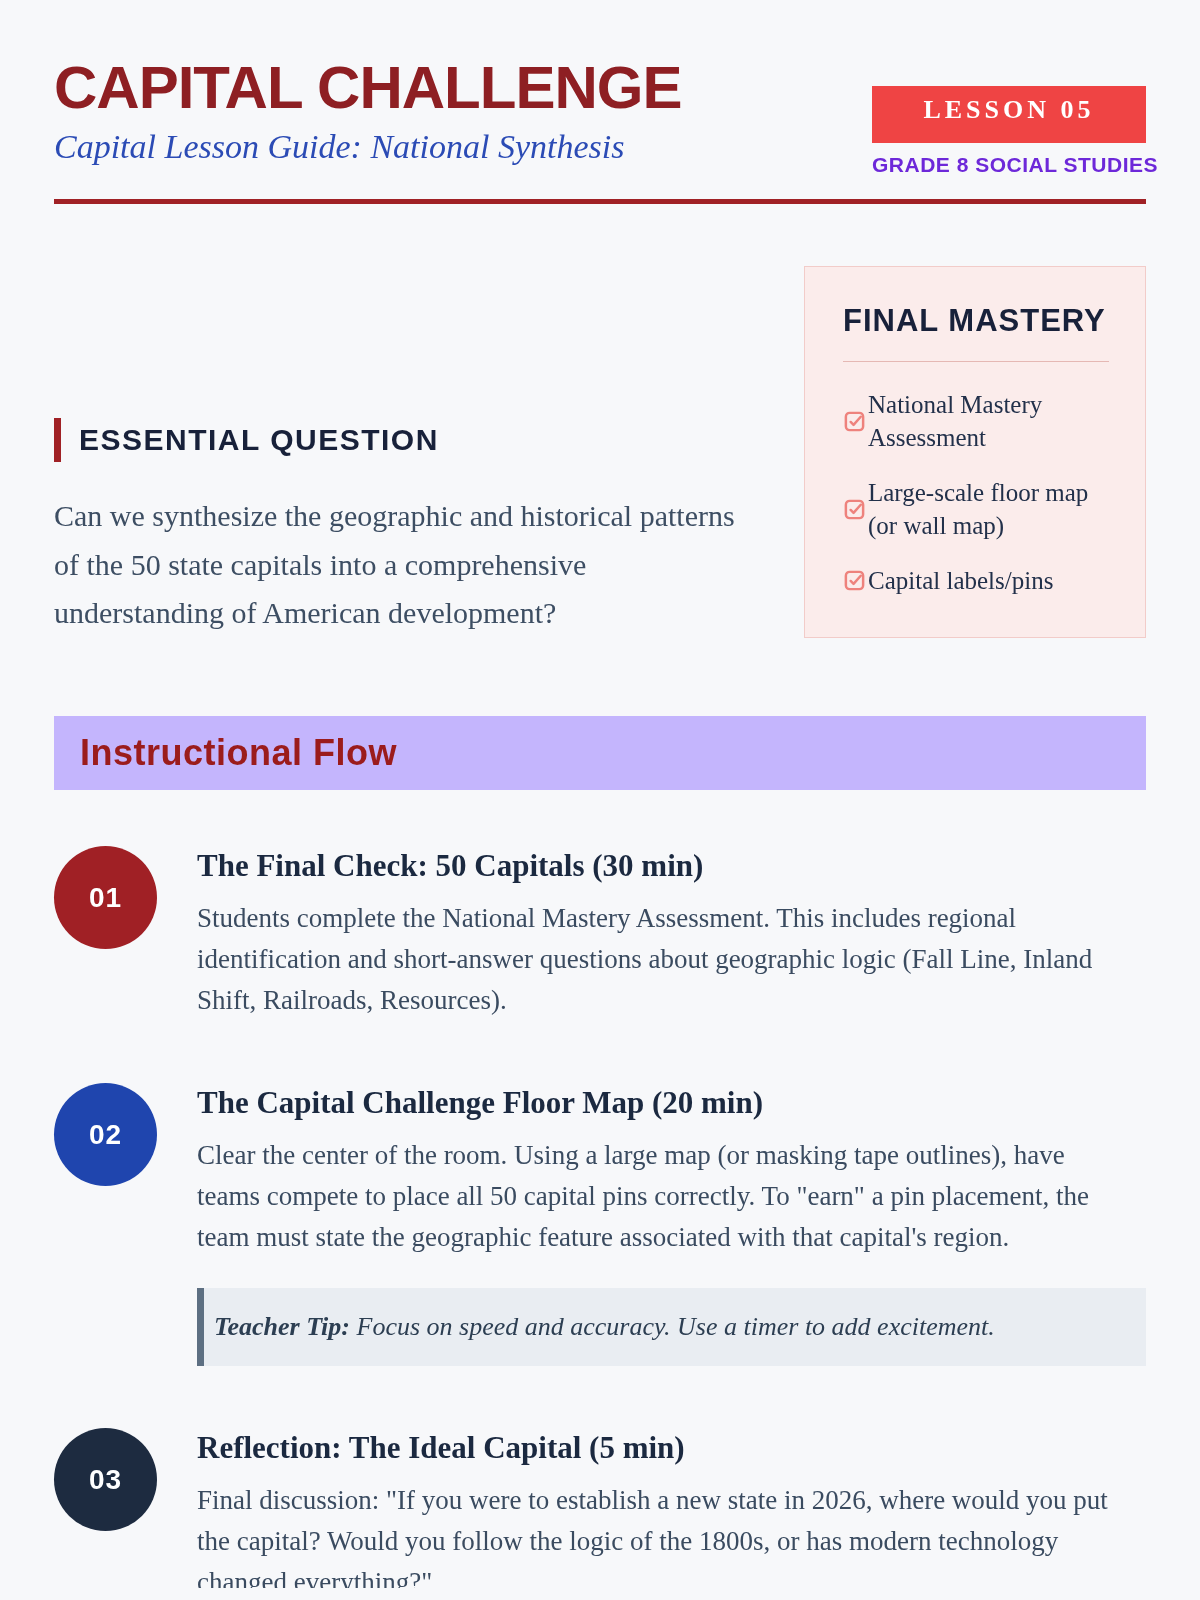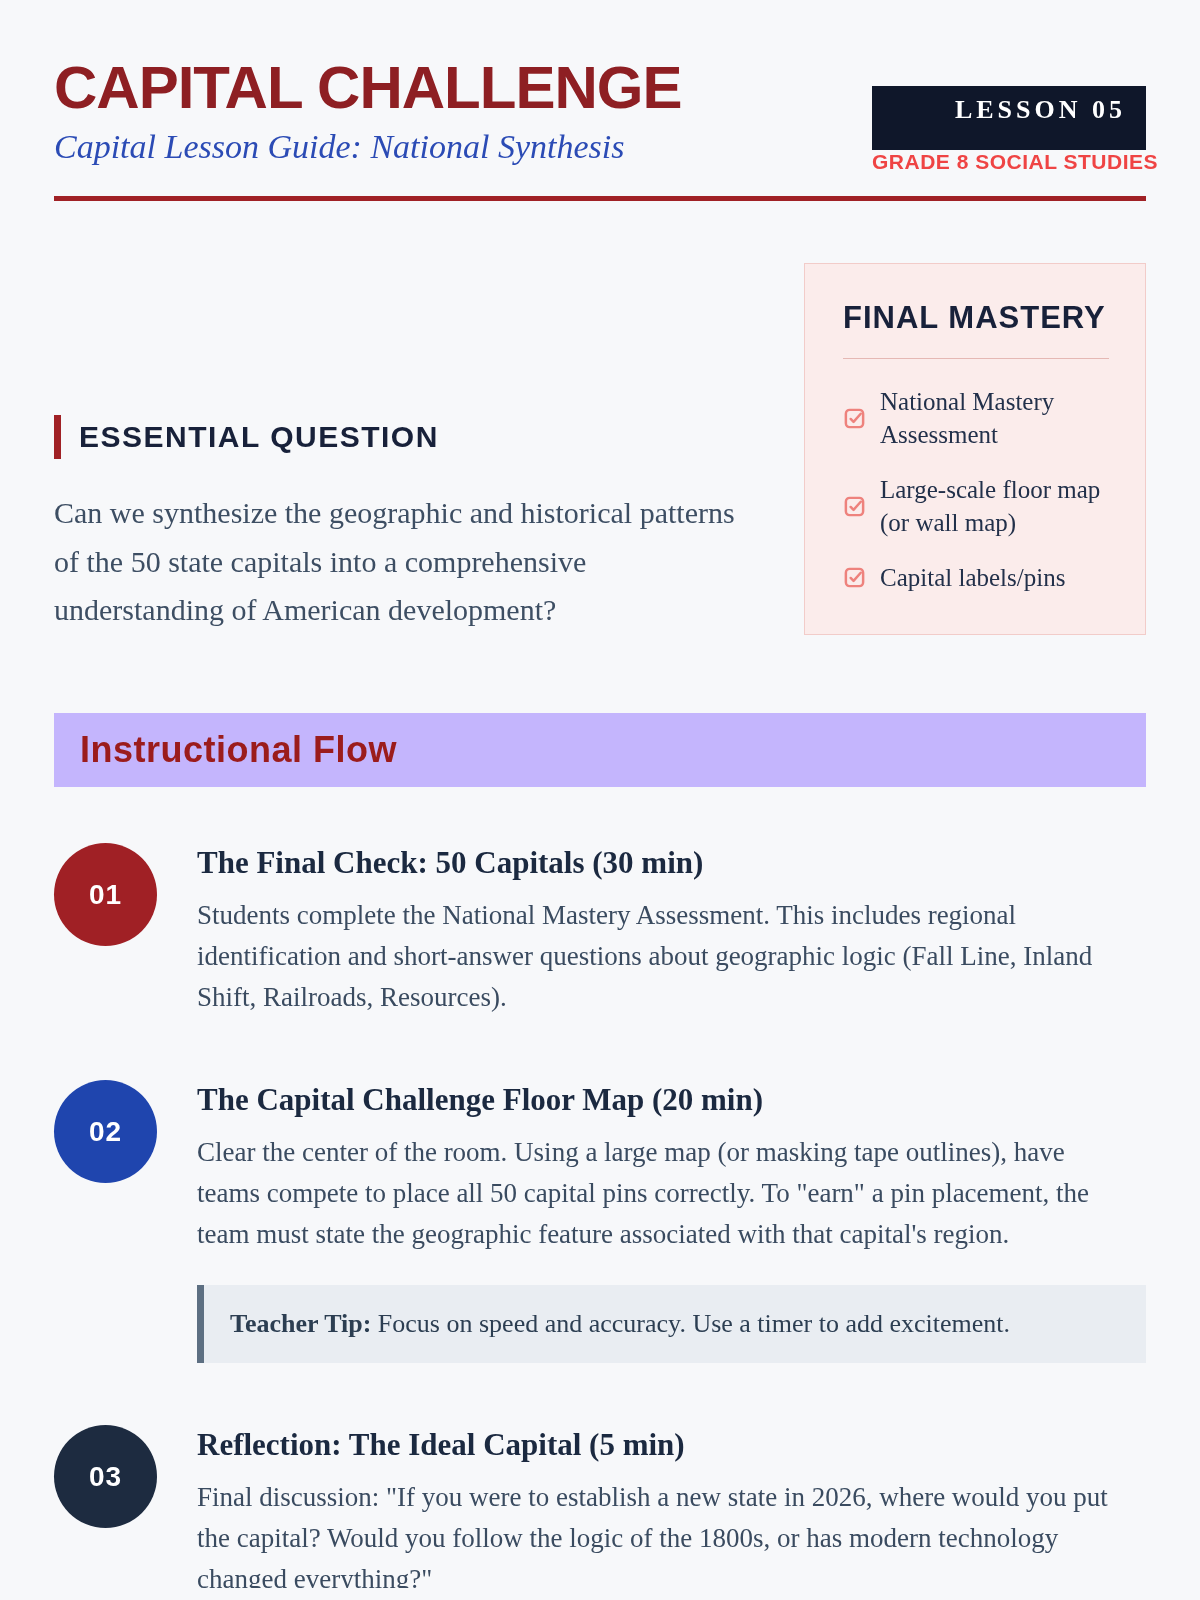--- a/index.html
+++ b/index.html
@@ -40,34 +40,35 @@
     font-style: italic;
     font-size: 34px;
     color: #2B4BB5;
   }
   .header-right {
     width: 274px;
     margin-top: 28px;
     text-align: right;
   }
   .lesson-badge {
-    background: #0f172a;
+    background: #ef4444;
     color: #FFFFFF;
     font-family: "Liberation Serif", serif;
     font-weight: 700;
     font-size: 26px;
     letter-spacing: 4px;
-    text-align: right;
-    padding: 9px 20px 25px 20px;
+    text-align: center;
+    padding: 9px 20px 18px 20px;
   }
   .grade-label {
+    margin-top: 10px;
     font-size: 21px;
     font-weight: 700;
     letter-spacing: 0.5px;
-    color: #ef4444;
+    color: #6d28d9;
     white-space: nowrap;
   }
   .header-rule {
     margin-top: 22px;
     height: 5px;
     background: #A02125;
   }
 
   
   .eq-row {
@@ -118,21 +119,21 @@
   }
   .mastery-rule {
     border: none;
     border-top: 1px solid #E5B8B4;
     margin: 22px 0 26px 0;
   }
   .mastery-list { list-style: none; }
   .mastery-item {
     display: flex;
     align-items: center;
-    gap: 14px;
+    gap: 2px;
     margin-bottom: 22px;
   }
   .mastery-item:last-child { margin-bottom: 0; }
   .check-icon {
     width: 23px;
     height: 23px;
     color: #EE827D;
     flex-shrink: 0;
   }
   .check-icon svg { width: 100%; height: 100%; display: block; }
@@ -192,22 +193,23 @@
     font-family: "Liberation Serif", serif;
     font-size: 27px;
     line-height: 1.52;
     color: #3A4B60;
     max-width: 935px;
   }
   .tip-box {
     margin-top: 30px;
     background: #E9EDF2;
     border-left: 7px solid #5D6F82;
-    padding: 24px 26px;
-    font-family: "Liberation Serif", serif;
+    padding: 24px 10px;
+    font-family: "Liberation Serif", serif;
+    font-style: italic;
     font-size: 26px;
     color: #2C3E52;
   }
   .tip-label { font-weight: 700; }
 </style>
 </head>
 <body>
 
 <div class="page">
   <div class="container">

